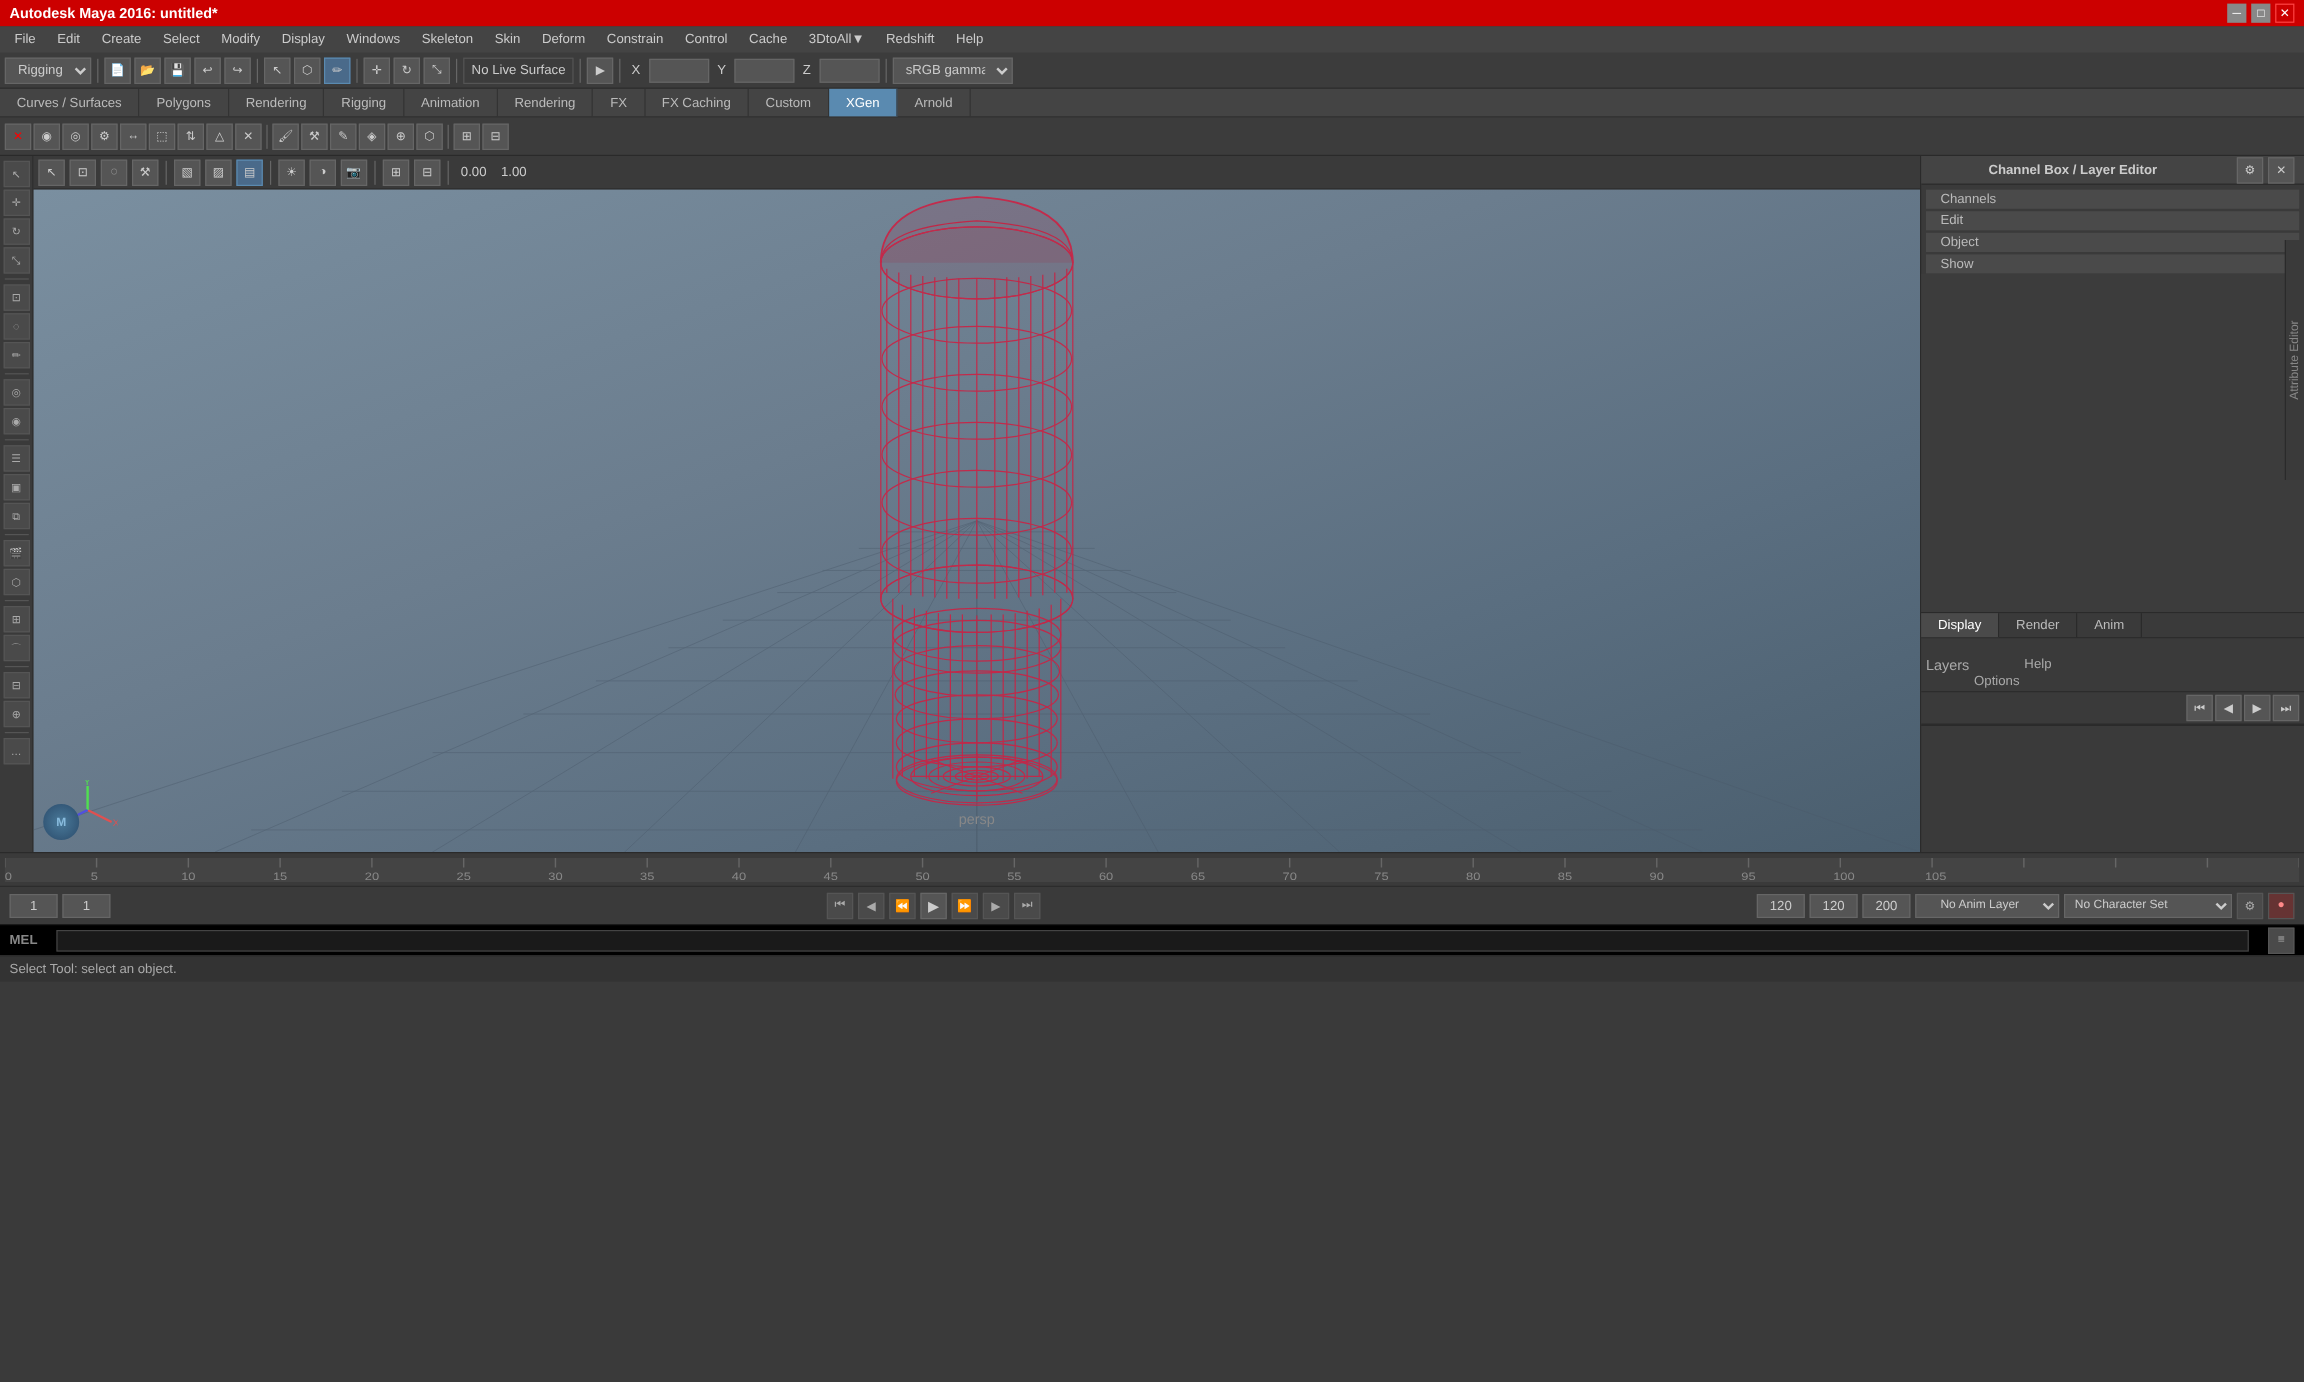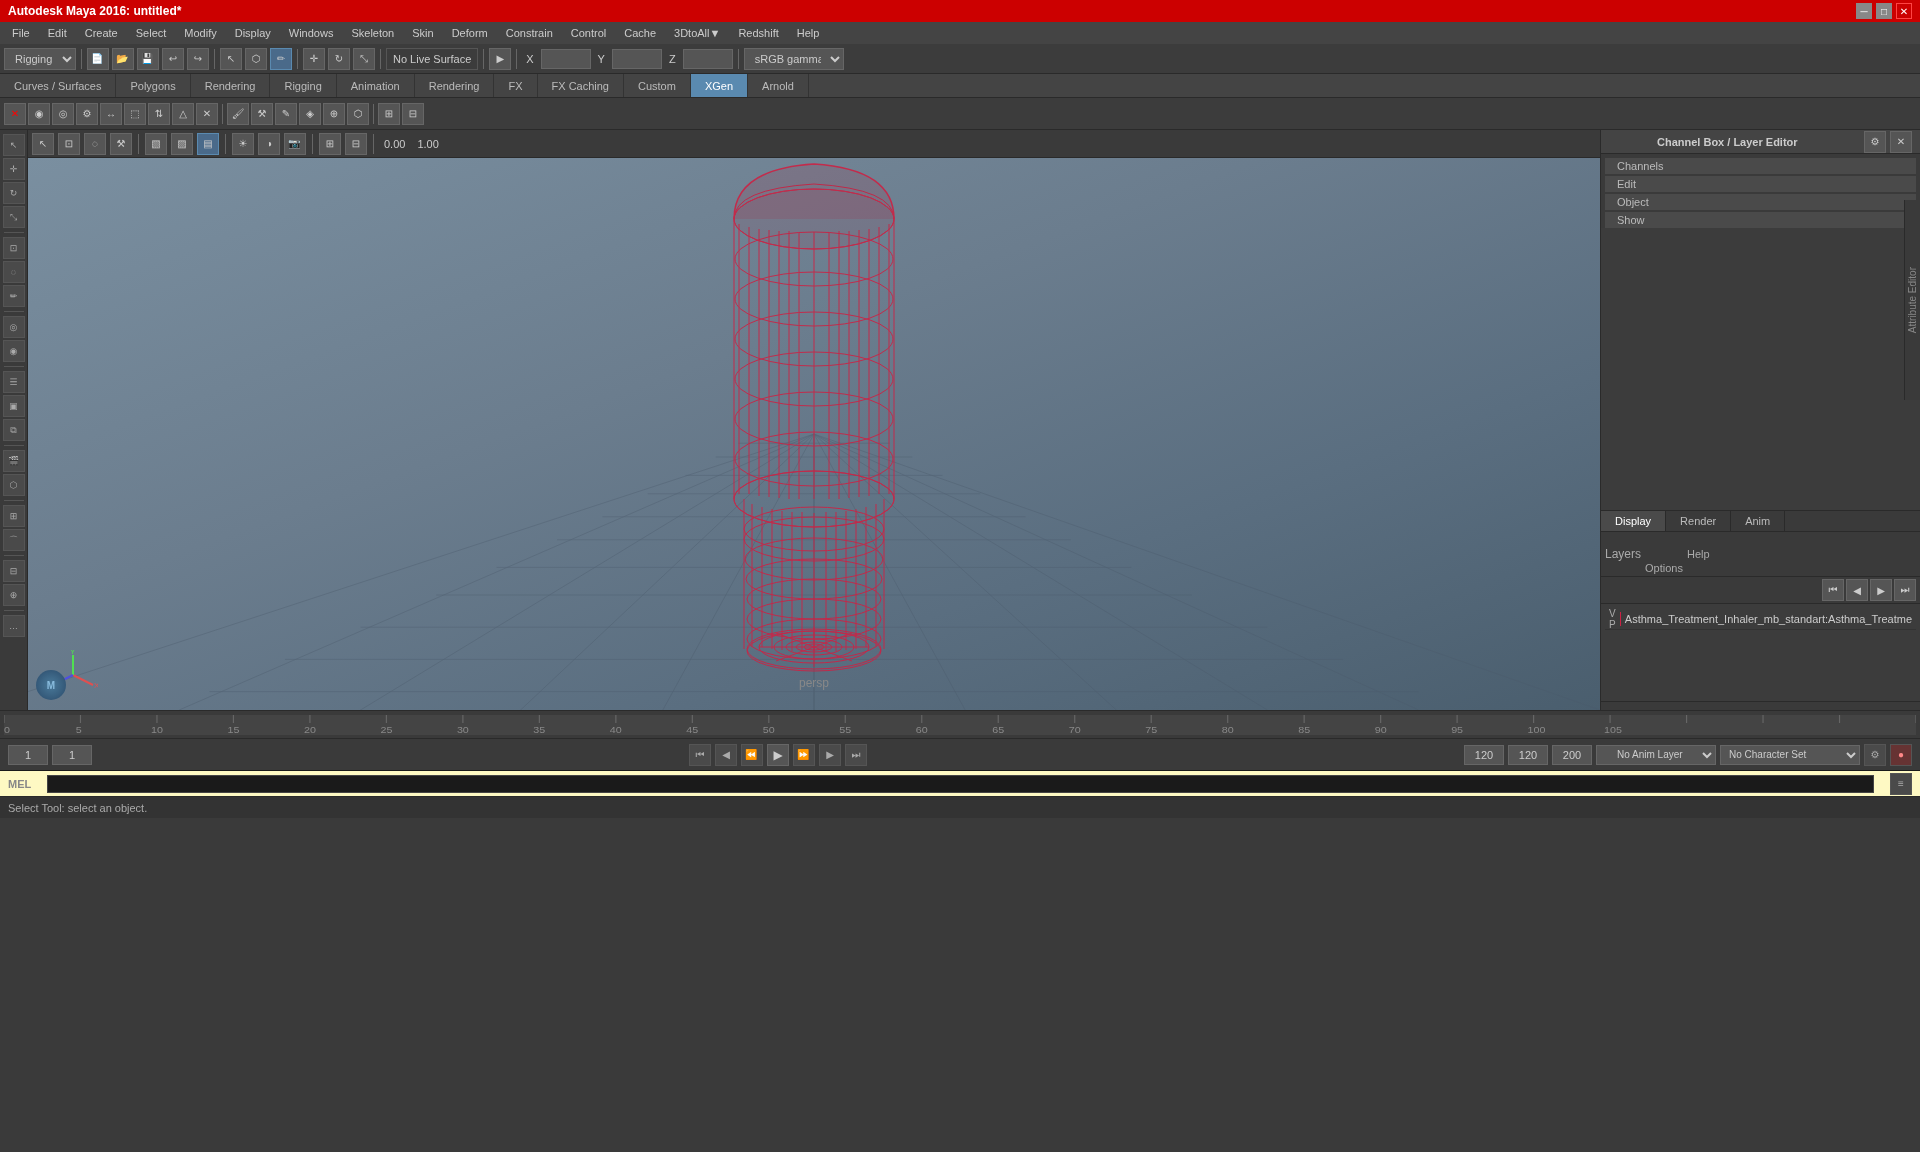--- a/index.html
+++ b/index.html
@@ -352,21 +352,21 @@
       color: #ccc;
       border: 1px solid #666;
       height: 20px;
       font-size: 10px;
       padding: 0 4px;
     }
 
     
     #command-line {
       height: 26px;
-      background: #fef9c3;
+      background: #000000;
       display: flex;
       align-items: center;
       padding: 0 8px;
       gap: 16px;
       border-top: 1px solid #1a1a1a;
     }
     #mel-label {
       color: #888;
       font-size: 11px;
       font-weight: bold;
@@ -778,27 +778,20 @@
         <span style="font-size:12px; color:#aaa;">Layers</span>
         <span style="font-size:11px; color:#aaa; cursor:pointer;margin-top:28px;">Options</span>
         <span style="font-size:11px; color:#aaa; cursor:pointer;">Help</span>
       </div>
 
       <div style="display:flex; justify-content:flex-end; padding:2px 4px; background:#3a3a3a; border-bottom:1px solid #2a2a2a; gap:2px;">
         <div class="tb-btn">⏮</div>
         <div class="tb-btn">◀</div>
         <div class="tb-btn">▶</div>
         <div class="tb-btn">⏭</div>
-      </div>
-      <div id="layers-area">
-        <div class="layer-row">
-          <span class="layer-vis">V P</span>
-          <div class="layer-color" style="background:#cc2244; width:14px; height:14px;"></div>
-          <span class="layer-name">Asthma_Treatment_Inhaler_mb_standart:Asthma_Treatme</span>
-        </div>
       </div>
       <div id="layer-controls">
       </div>
     </div>
   </div>
 
 </div>
 
 <div id="timeline">
   <div id="timeline-ruler">

